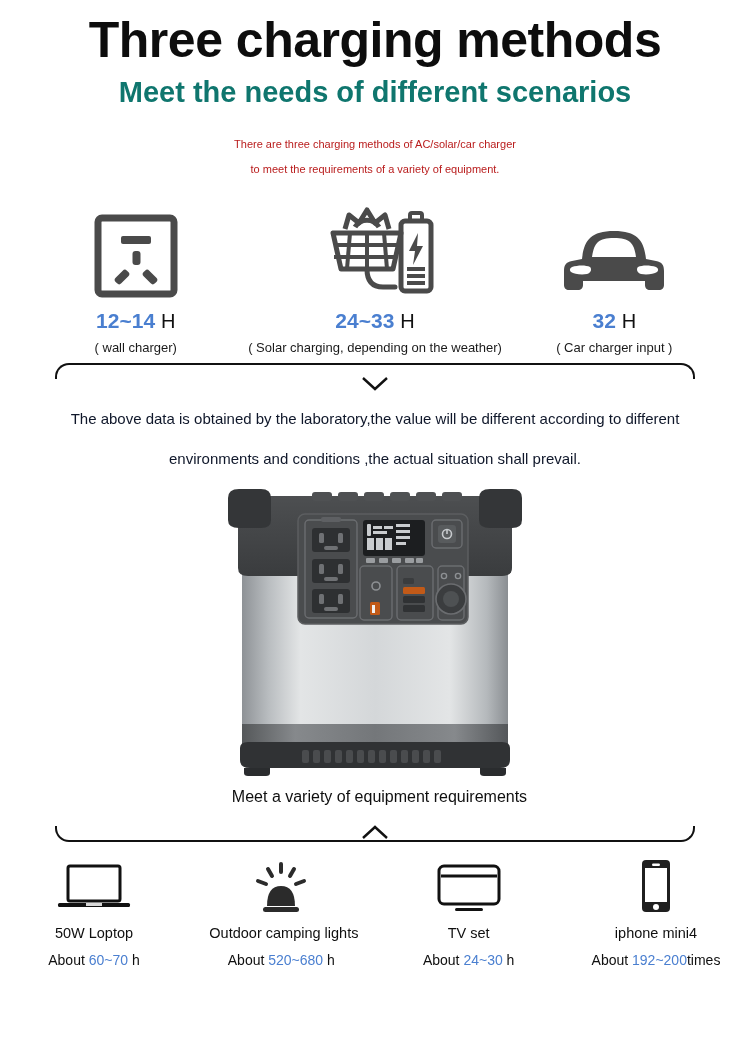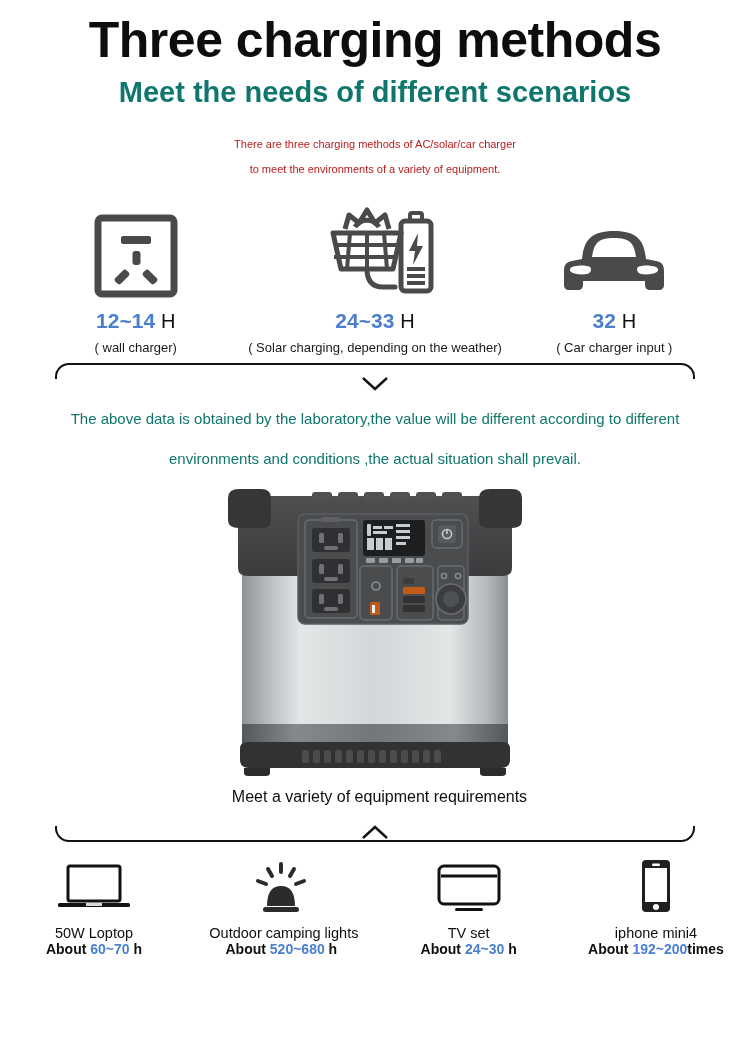--- a/index.html
+++ b/index.html
@@ -83,21 +83,21 @@
   .chevron {
     position: absolute; left: 50%; transform: translateX(-50%);
     width: 30px; height: 16px;
   }
   .chev-down { top: 12px; }
   .chev-up   { bottom: 2px; }
 
   .lab-note {
     text-align: center;
     font-size: 15px;
-    color: #0f766e;
+    color: #0f172a;
     line-height: 2.7;
     margin-top: 2px;
   }
 
   
   .station-wrap {
     display: flex; justify-content: center;
     margin-top: 6px;
   }
 
@@ -130,38 +130,38 @@
     height: 58px;
     display: flex; align-items: flex-end; justify-content: center;
   }
   .d-name {
     margin-top: 11px;
     font-size: 14.5px;
     color: #0f0f0f;
     white-space: nowrap;
   }
   .d-time {
+    margin-top: 11px;
     font-size: 14px;
     color: #0f0f0f;
     white-space: nowrap;
-    font-weight: bold;
   }
   .d-time .hl { color: #4a7fd0; }
 </style>
 </head>
 <body>
 
 <div class="page">
 
   <h1 class="title">Three charging methods</h1>
   <h2 class="subtitle">Meet the needs of different scenarios</h2>
 
   <div class="intro">
     <div>There are three charging methods of AC/solar/car charger</div>
-    <div>to meet the environments of a variety of equipment.</div>
+    <div>to meet the requirements of a variety of equipment.</div>
   </div>
 
   <div class="methods">
 
     <div class="method m-wall">
       <div class="m-icon">
         <svg width="86" height="86" viewBox="0 0 86 86">
           <rect x="5" y="5" width="76" height="76" rx="4" fill="none" stroke="#4a4a4a" stroke-width="7"></rect>
           <rect x="28" y="23" width="30" height="8" rx="2" fill="#4a4a4a"></rect>
           <rect x="39.5" y="38" width="8" height="14" rx="3" fill="#4a4a4a"></rect>

